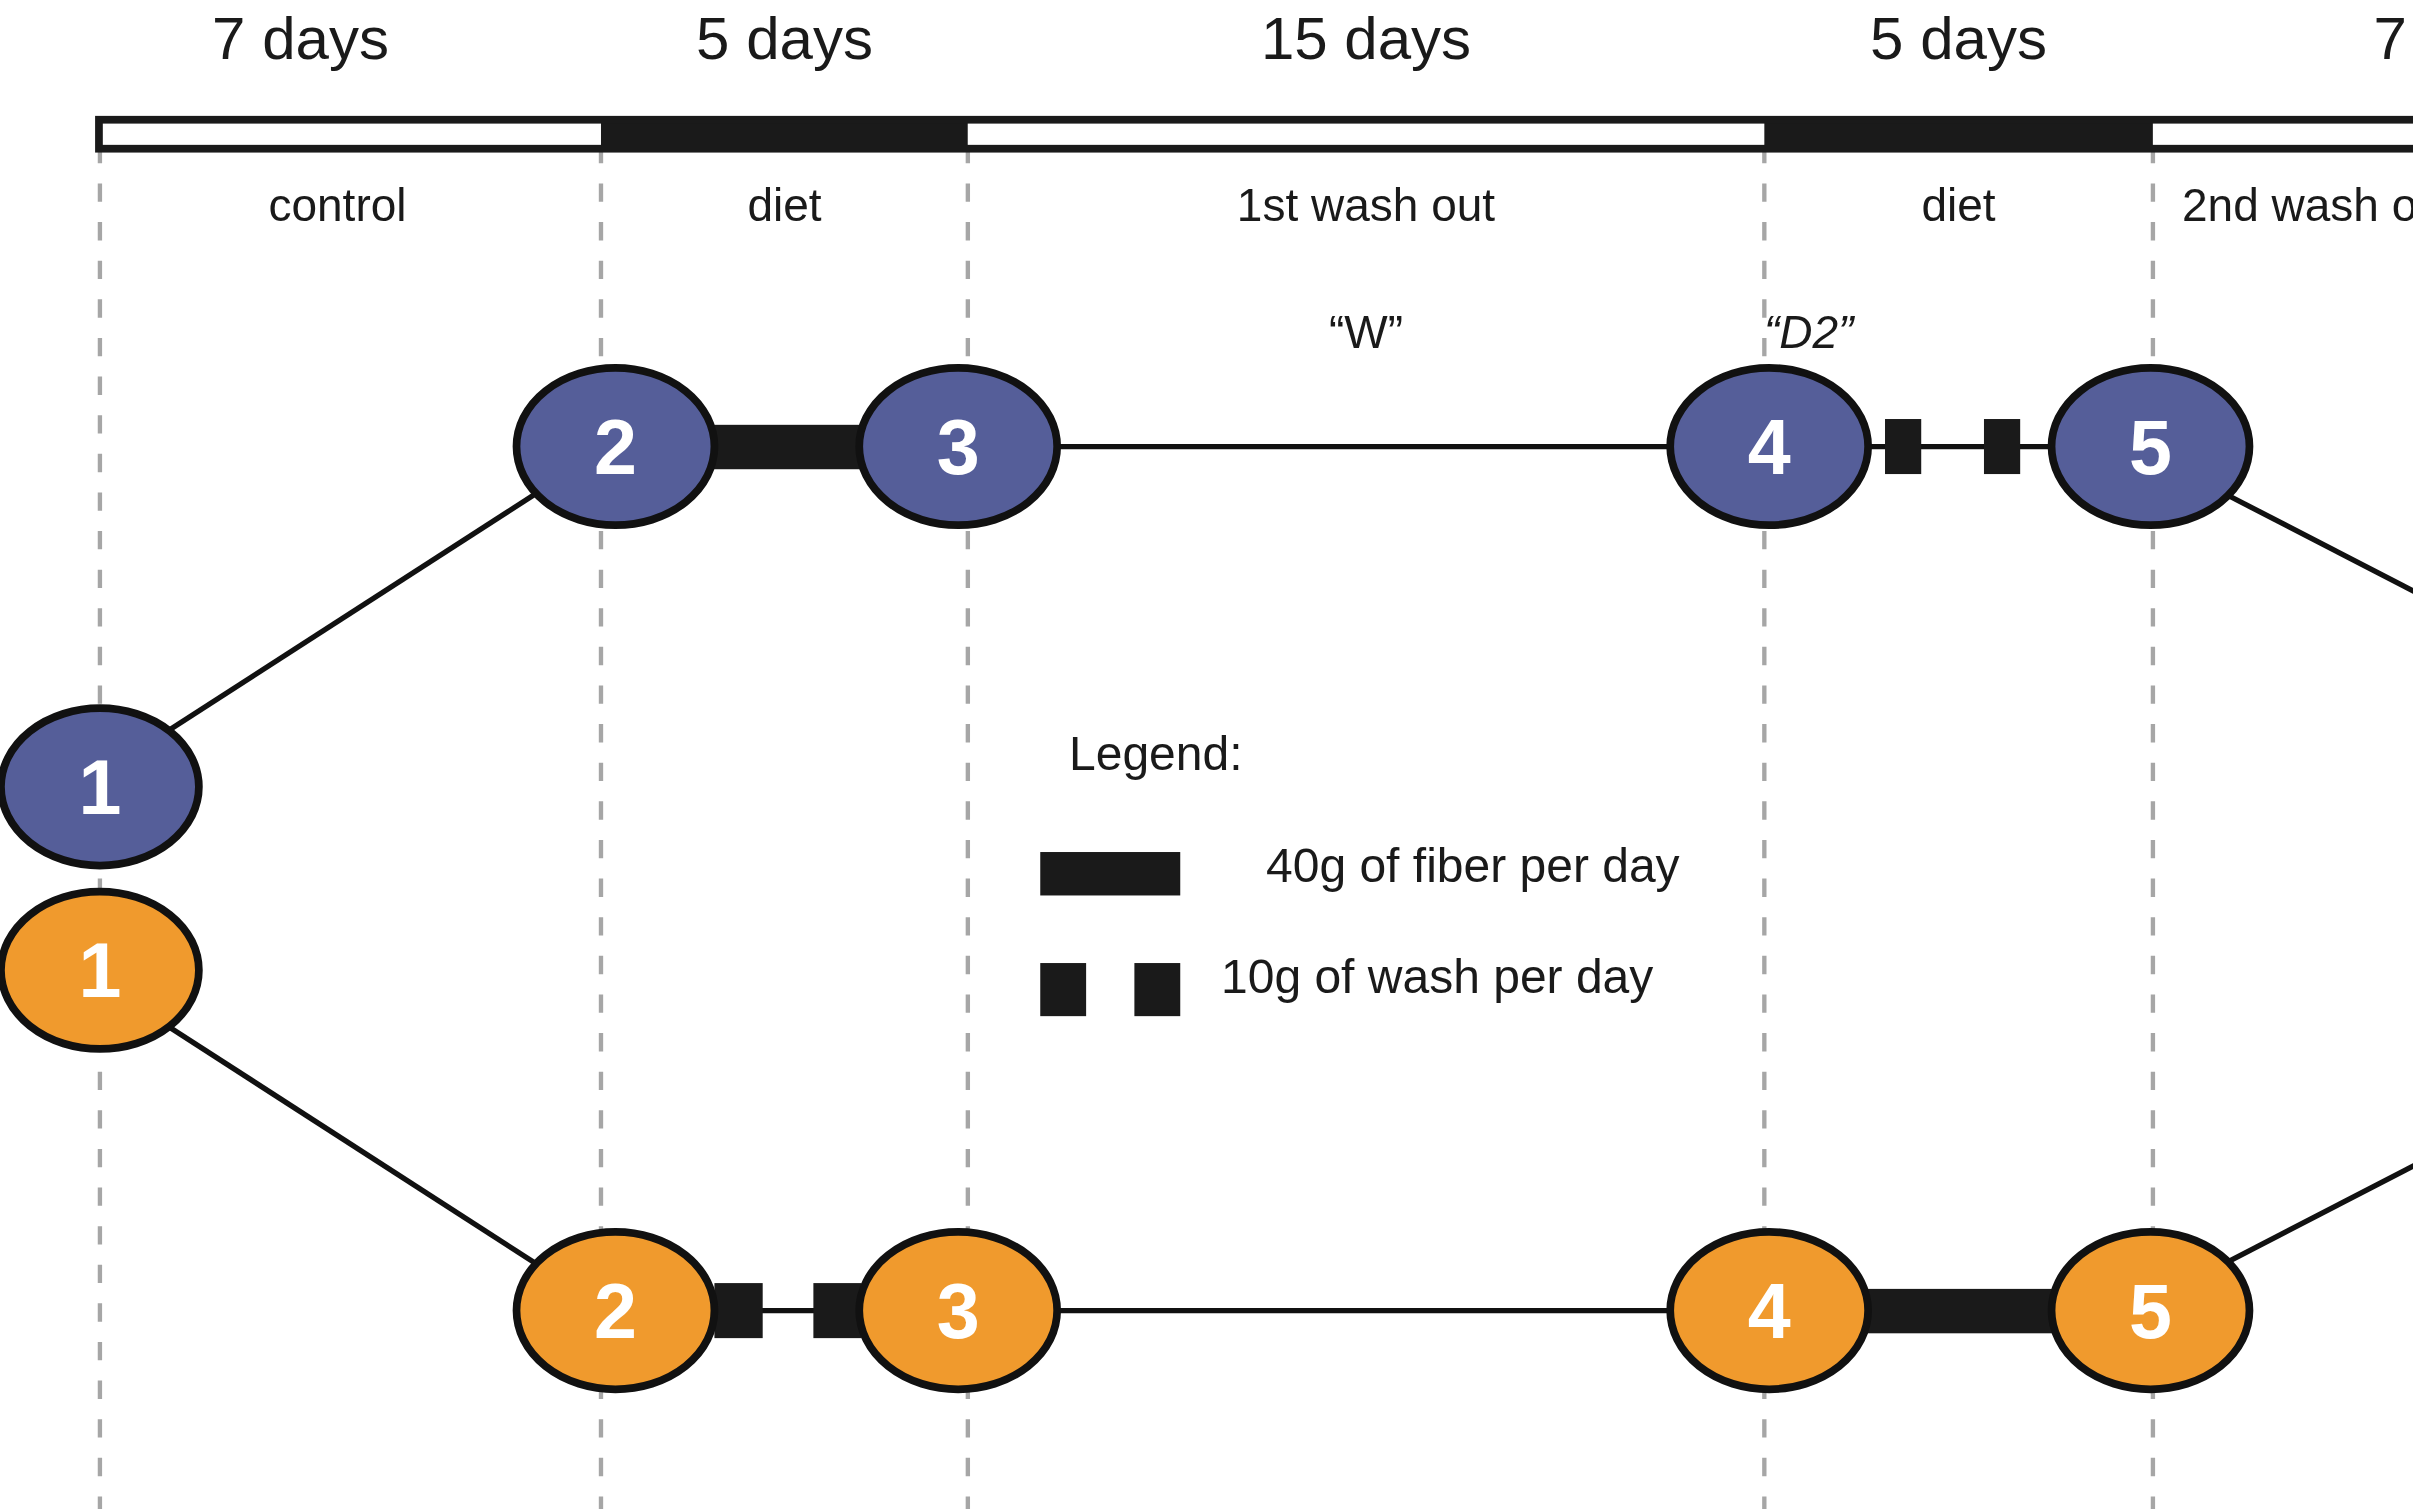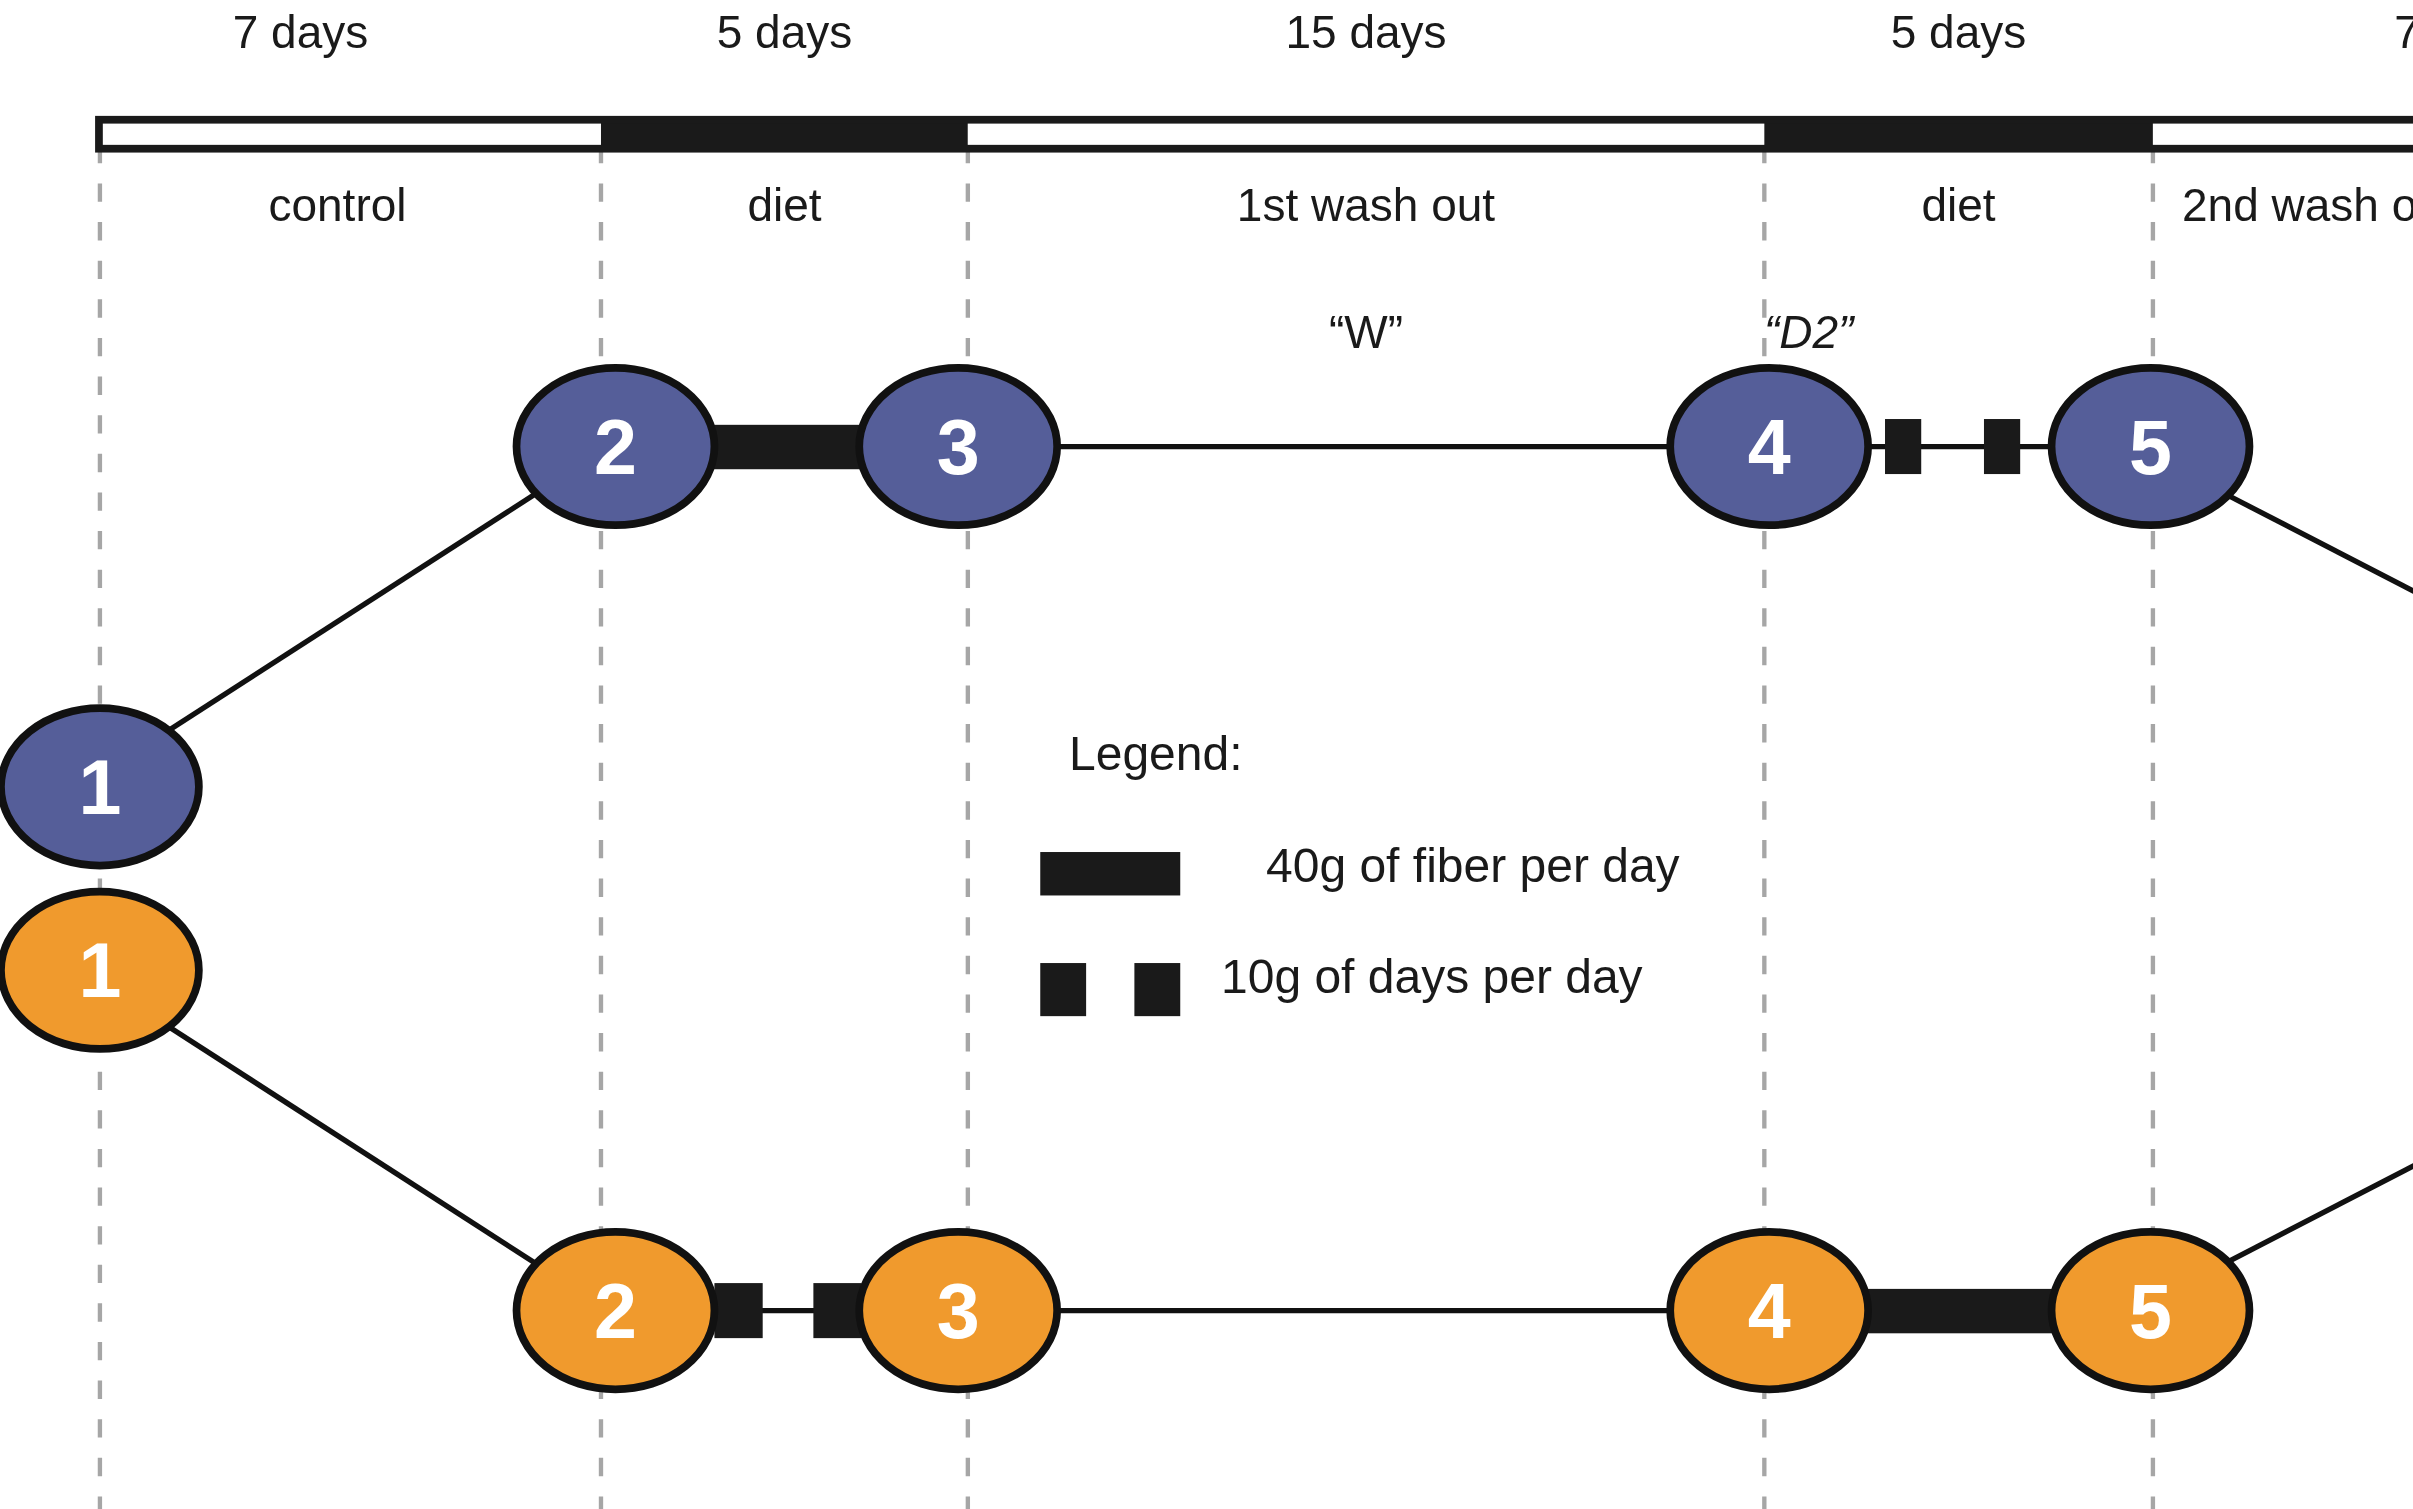--- a/index.html
+++ b/index.html
@@ -1,20 +1,20 @@
 <!DOCTYPE html>
 <html style="font-size:7.7px"><head>
 <meta charset="utf-8">
 <style>
   html,body{margin:0;padding:0;background:#fff;}
   body{width:2877px;height:1510px;font-family:"Liberation Sans",sans-serif;color:#000;overflow:hidden;}
   #stage{position:relative;width:2877px;height:1510px;}
   #svgroot{position:absolute;left:0;top:0;width:2877px;height:1510px;}
   .txt{position:absolute;white-space:nowrap;color:#1a1a1a;line-height:1;}
-  .dayslabel{font-size:46px;}
+  .dayslabel{font-size:60px;}
   .phaselabel{font-size:46px;}
   .edgelabel{font-size:46px;}
   .legendtitle{font-size:48px;}
   .legenditem{font-size:48px;}
   .nodenum{font-size:160px;font-weight:bold;fill:#ffffff;}
 </style>
 </head>
 <body>
 
 <div id="stage">
@@ -29,21 +29,21 @@
   <div class="txt phaselabel" style="left:601px;top:182px;width:367px;text-align:center;">diet</div>
   <div class="txt phaselabel" style="left:968px;top:182px;width:796px;text-align:center;">1st wash out</div>
   <div class="txt phaselabel" style="left:1764px;top:182px;width:389px;text-align:center;">diet</div>
   <div class="txt phaselabel" style="left:2182px;top:182px;width:618px;text-align:left;">2nd wash out</div>
 
   <div class="txt edgelabel" style="left:968px;top:309px;width:796px;text-align:center;">“W”</div>
   <div class="txt edgelabel" style="left:1764px;top:309px;width:389px;text-align:left;font-style:italic;">“D2”</div>
 
   <div class="txt legendtitle" style="left:1069px;top:730px;">Legend:</div>
   <div class="txt legenditem" style="left:1221px;top:842px;margin-left:45px;">40g of fiber per day</div>
-  <div class="txt legenditem" style="left:1221px;top:953px;">10g of days per day</div>
+  <div class="txt legenditem" style="left:1221px;top:953px;">10g of wash per day</div>
 
   <svg id="svgroot" viewBox="0 0 5960 3128" xmlns="http://www.w3.org/2000/svg">
 
     <g stroke="#a6a6a6" stroke-width="9" stroke-dasharray="38 42" fill="none">
       <line x1="207" y1="300" x2="207" y2="3128"></line>
       <line x1="1245" y1="300" x2="1245" y2="3128"></line>
       <line x1="2005" y1="300" x2="2005" y2="3128"></line>
       <line x1="3655" y1="300" x2="3655" y2="3128"></line>
       <line x1="4460" y1="300" x2="4460" y2="3128"></line>
       <line x1="5736" y1="300" x2="5736" y2="3128"></line>

